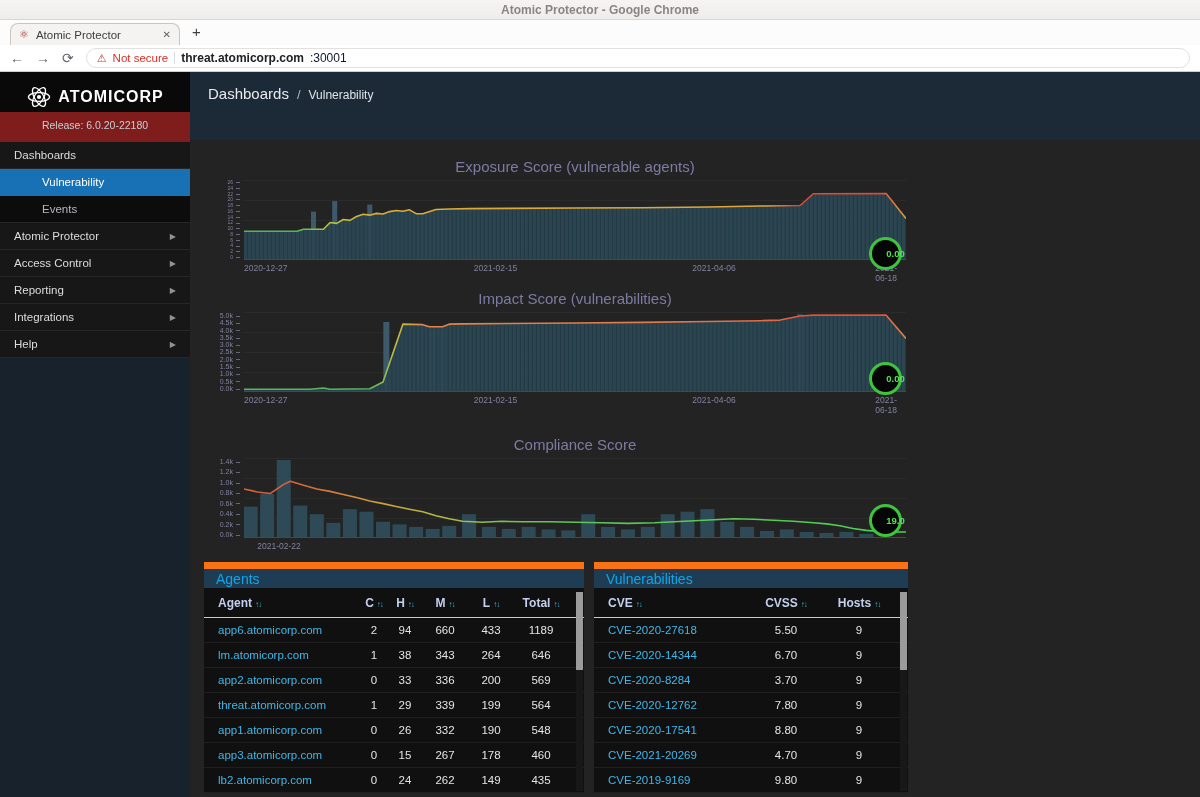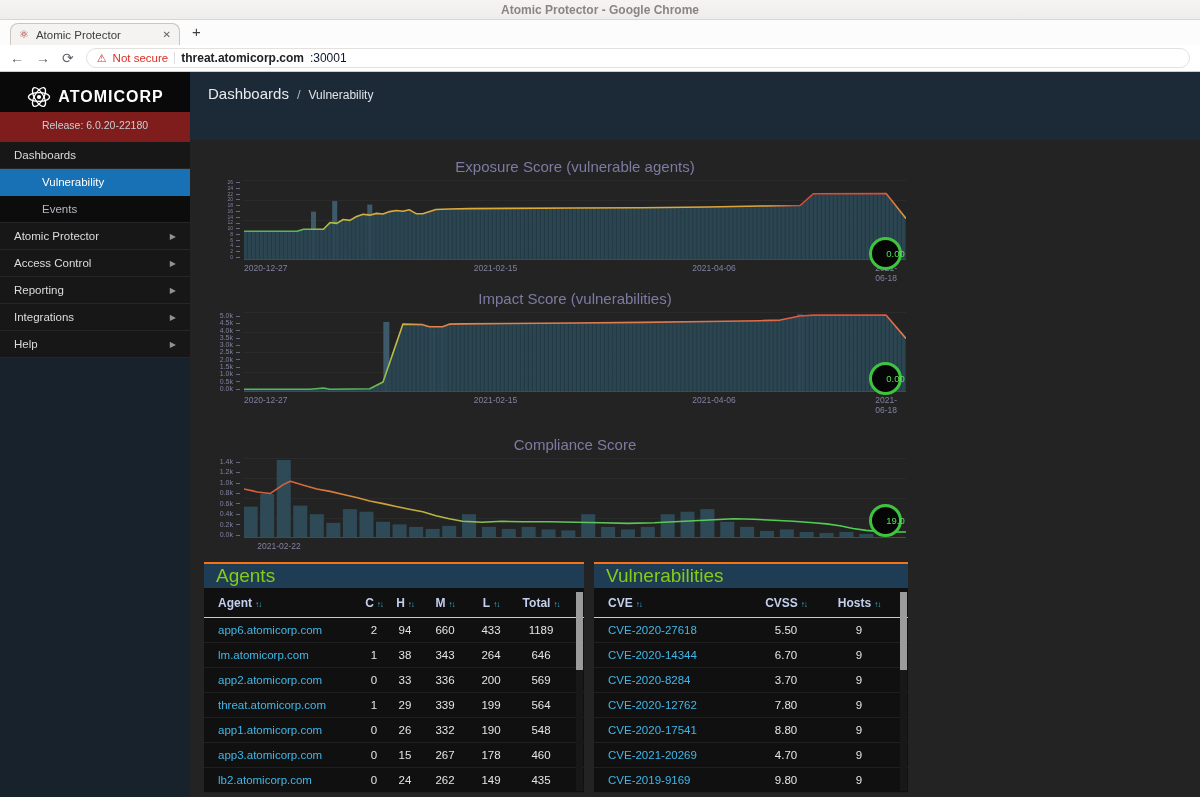--- a/index.html
+++ b/index.html
@@ -69,33 +69,33 @@
   .c0 .ylab { font-size:5px; }
   .ylab span::after { content:""; display:inline-block; width:4px; height:1px; background:#66667e;
     margin-left:3px; vertical-align:middle; }
   .plot { flex:1; height:80px; position:relative; border-bottom:1px solid rgba(255,255,255,.14);
     background-image:repeating-linear-gradient(to bottom, rgba(255,255,255,.035) 0 1px, transparent 1px 20px); }
   .plot svg { position:absolute; left:0; top:0; width:100%; height:100%; display:block; }
   .xlab { position:relative; height:14px; margin-left:40px; }
   .xlab span { position:absolute; top:3px; transform:translateX(-50%); color:#8181a0; font-size:8.5px; }
   .xlab span.first { transform:none; }
   .badge { position:absolute; width:33px; height:33px; border-radius:50%; background:#060606;
-    border:3px solid #3fc43f; color:#55e055; font-size:9.5px; font-weight:normal;
+    border:3px solid #3fc43f; color:#55e055; font-size:9.5px; font-weight:bold;
     display:flex; align-items:center; justify-content:center; z-index:2;padding-left:20px; }
   .c0 .badge { right:4px; bottom:-10px; }
   .c1m .badge { right:4px; bottom:-3px; }
   .c2m .badge { right:4px; bottom:1px; }
 
   
   .tables { display:flex; gap:10px; margin:10px 0 0 14px; }
   .panel { background:#101010; position:relative; }
   .panel-agents { width:380px; }
   .panel-vulns  { width:314px; }
-  .panel-title { height:26px; background:#1e3d54; border-top:2px solid #f97316; color:#84cc16;
-    font-size:19px; display:flex; align-items:center; padding:0 12px; }
+  .panel-title { height:26px; background:#1e3d54; border-top:7px solid #f97316; color:#0ea5e9;
+    font-size:14px; display:flex; align-items:center; padding:0 12px; }
   .thead { display:grid; align-items:center; height:30px; padding:0 16px 0 14px;
     color:#c3cfec; font-weight:bold; font-size:12px; border-bottom:1px solid #cccccc; }
   .trow { display:grid; align-items:center; height:25px; padding:0 16px 0 14px;
     border-bottom:1px solid #1f1f1f; font-size:11.5px; }
   .grid-a { grid-template-columns:1fr 28px 34px 46px 46px 54px; }
   .grid-v { grid-template-columns:1fr 80px 66px; }
   .cell-num { text-align:center; color:#e4e4e4; }
   .cell-link { color:#41b6e8; }
   .hcell { white-space:nowrap; }
   .hcell.cen { text-align:center; }

